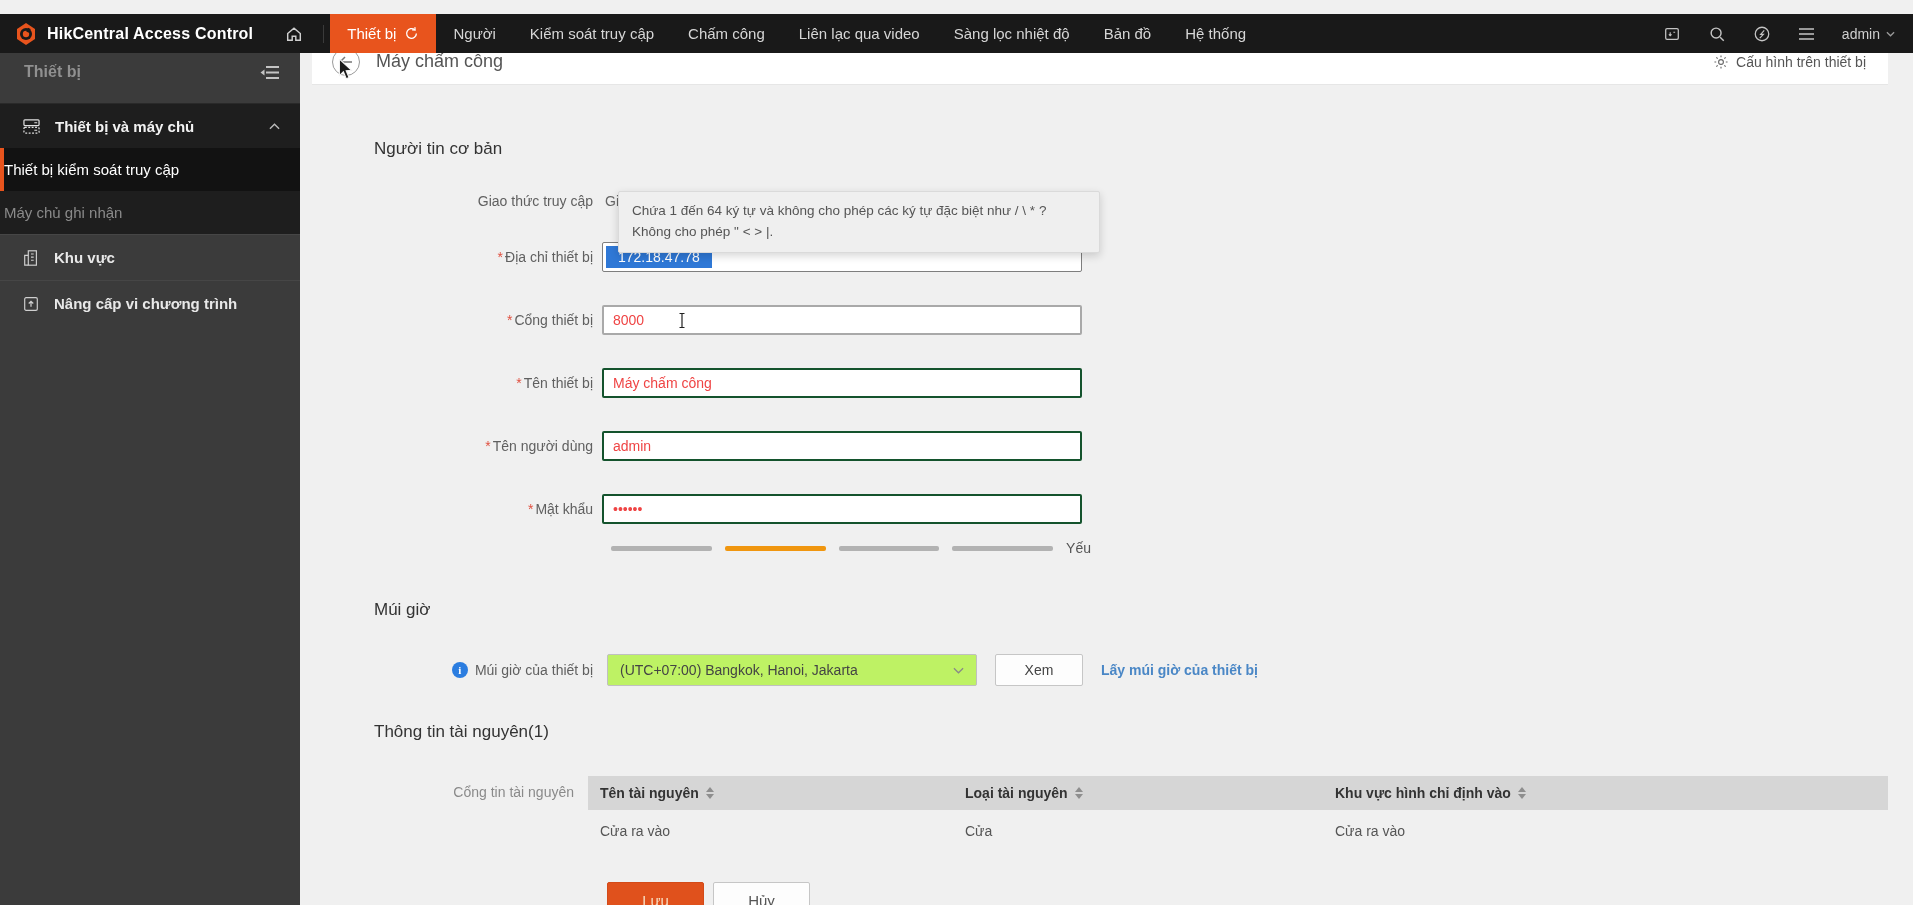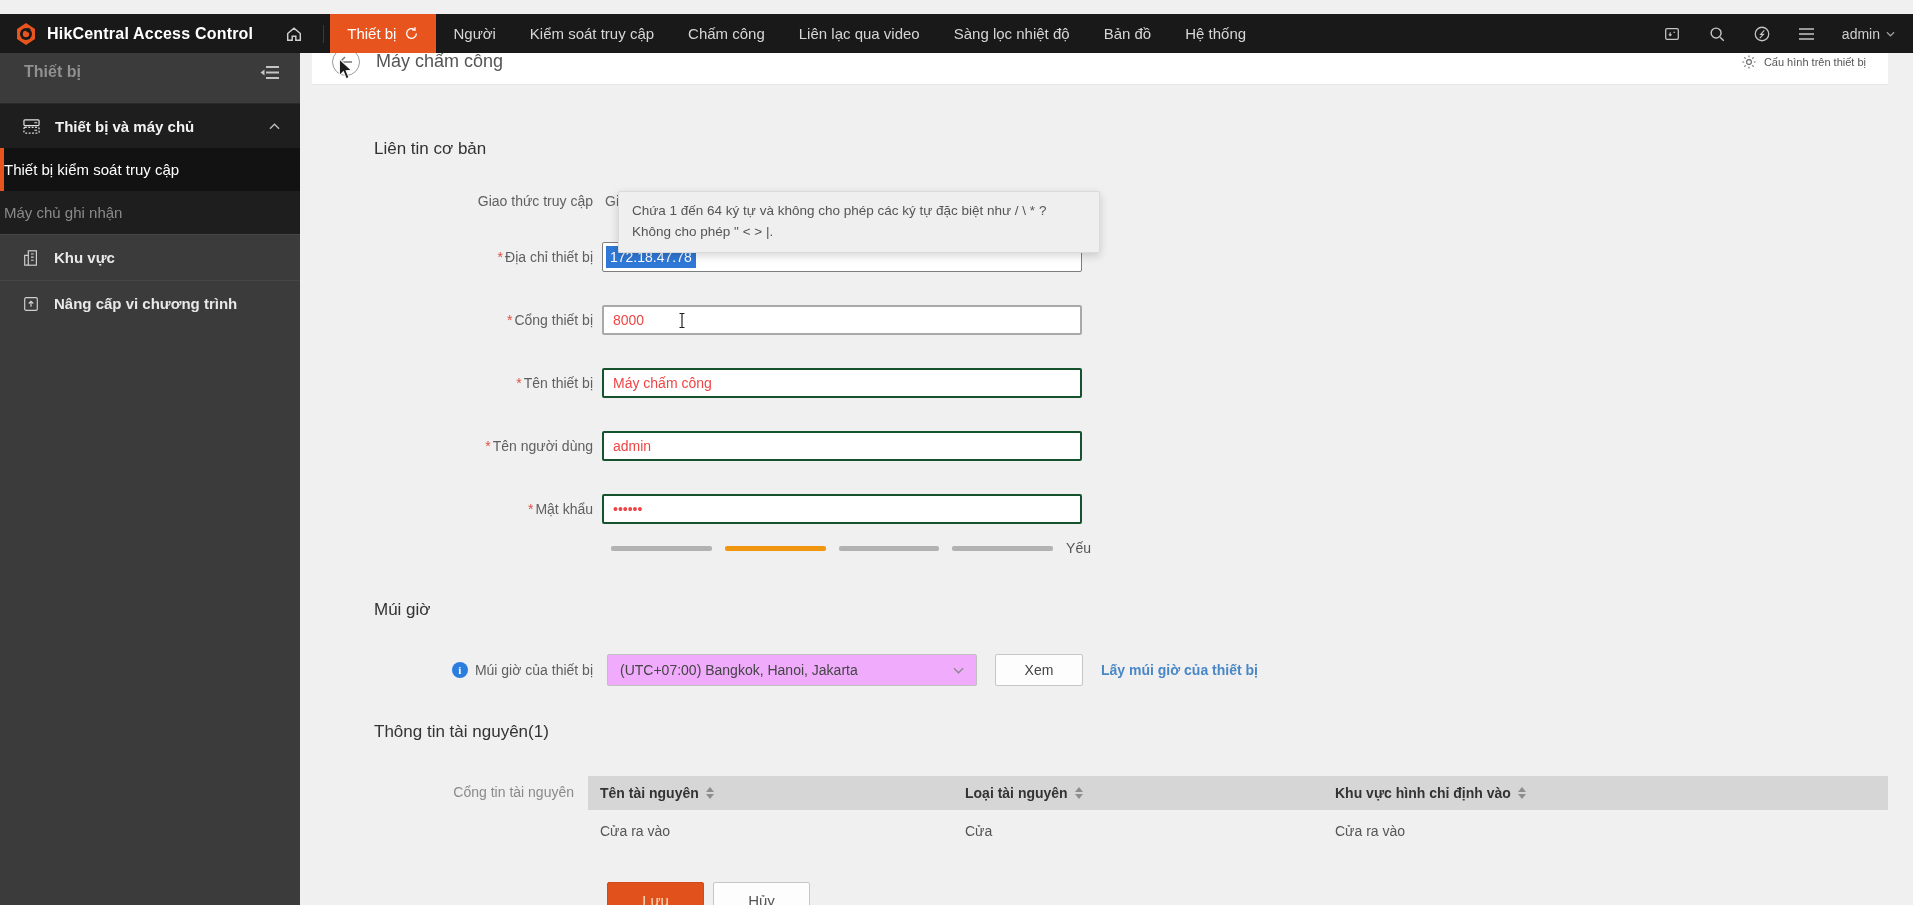--- a/index.html
+++ b/index.html
@@ -40,38 +40,38 @@
 
   
   .main { position:absolute; top:39px; left:312px; width:1576px; height:866px;
     background:#f0f0f0; }
   .main-header { position:relative; height:46px; background:#ffffff;
     border-bottom:1px solid #e6e6e6; display:flex; align-items:center; padding:0 22px 0 20px; }
   .back-btn { width:28px; height:28px; border:1px solid #9a9a9a; border-radius:50%;
     display:flex; align-items:center; justify-content:center; color:#777; cursor:pointer; background:#fff; }
   .page-title { margin-left:16px; font-size:18px; color:#555; }
   .hdr-right { margin-left:auto; display:flex; align-items:center; gap:7px;
-    color:#555; font-size:11px; cursor:pointer; }
+    color:#555; font-size:14px; cursor:pointer; }
   .pointer-cursor { position:absolute; left:26px; top:20px; z-index:40; pointer-events:none; }
 
   .content { padding:54px 0 0 62px; position:relative; }
   .section-heading { font-size:17px; color:#333; margin:0 0 34px 0; font-weight:normal; }
 
   .form-row { display:flex; align-items:center; margin-bottom:33px; position:relative; }
   .form-label { width:228px; text-align:right; padding-right:9px; font-size:14px;
     color:#606060; white-space:nowrap; }
   .req { color:#e04f3f; margin-right:2px; }
   .field { width:480px; position:relative; }
   .text-input { width:480px; height:30px; border:2px solid #14532d; border-radius:2px;
     background:#fff; font-size:14px; color:#ef4444; padding:0 9px;
     font-family:"Liberation Sans", sans-serif; }
   .text-input.semi { border-color:#a9a9a9; }
   .fake-input { width:480px; height:30px; border:1px solid #7e7e7e; border-radius:2px;
     background:#fff; display:flex; align-items:center; padding:0 3px; font-size:14px; }
-  .sel-text { background:#2f78d6; color:#fff; padding:3px 4px; }
+  .sel-text { background:#2f78d6; color:#fff; padding:3px 12px; }
   .frag { font-size:14px; color:#666; padding-left:3px; }
 
   .tooltip { position:absolute; left:244px; top:-2px; width:482px; z-index:6;
     background:#efefef; border:1px solid #dadada; border-radius:2px;
     box-shadow:0 3px 9px rgba(0,0,0,.16); padding:9px 13px; font-size:13.5px;
     color:#555; line-height:1.55; }
 
   .ibeam { position:absolute; left:75px; top:7px; }
 
   .strength-row { display:flex; align-items:center; width:480px; margin:16px 0 0 237px; }
@@ -80,21 +80,21 @@
   .bar.on { background:#f0960f; }
   .strength-label { margin-left:13px; font-size:14px; color:#555; }
 
   .tz-heading { margin-top:44px; }
   .tz-row { display:flex; align-items:center; margin-top:28px; }
   .tz-label-cell { width:228px; display:flex; align-items:center; justify-content:flex-end;
     gap:7px; padding-right:9px; font-size:14px; color:#606060; white-space:nowrap; }
   .info-dot { width:16px; height:16px; border-radius:50%; background:#2b7de0; color:#fff;
     font-size:11px; font-weight:bold; display:flex; align-items:center; justify-content:center;
     font-family:"Liberation Serif", serif; flex:none; }
-  .select { width:370px; height:32px; background:#f0abfc; border:1px solid #c0c0c0;
+  .select { width:370px; height:32px; background:#bef264; border:1px solid #c0c0c0;
     border-radius:2px; display:flex; align-items:center; padding:0 12px; font-size:14px;
     color:#444; cursor:pointer; }
   .select .grow { flex:1; }
   .btn-plain { width:88px; height:32px; margin-left:18px; background:#fdfdfd;
     border:1px solid #c6c6c6; border-radius:2px; font-size:14px; color:#444;
     display:flex; align-items:center; justify-content:center; cursor:pointer; }
   .tz-link { margin-left:18px; font-size:14px; color:#4a87c6; cursor:pointer;font-weight:bold; }
 
   .res-heading { margin-top:36px; }
   .res-row { display:flex; margin-top:34px; }
@@ -284,21 +284,21 @@
           <circle cx="10" cy="10" r="3"></circle>
           <path d="M10 1.8 V4 M10 16 V18.2 M1.8 10 H4 M16 10 H18.2 M4.2 4.2 L5.8 5.8 M14.2 14.2 L15.8 15.8 M15.8 4.2 L14.2 5.8 M5.8 14.2 L4.2 15.8"></path>
         </svg>
       </span>
       <span>Cấu hình trên thiết bị</span>
     </span>
   </div>
 
   <div class="content">
 
-    <h2 class="section-heading">Liên tin cơ bản</h2>
+    <h2 class="section-heading">Người tin cơ bản</h2>
 
     <div class="form-row">
       <span class="form-label">Giao thức truy cập</span>
       <span class="frag">Gi</span>
       <div class="tooltip">
         <div>Chứa 1 đến 64 ký tự và không cho phép các ký tự đặc biệt như / \ * ?</div>
         <div>Không cho phép " &lt; &gt; |.</div>
       </div>
     </div>
 

